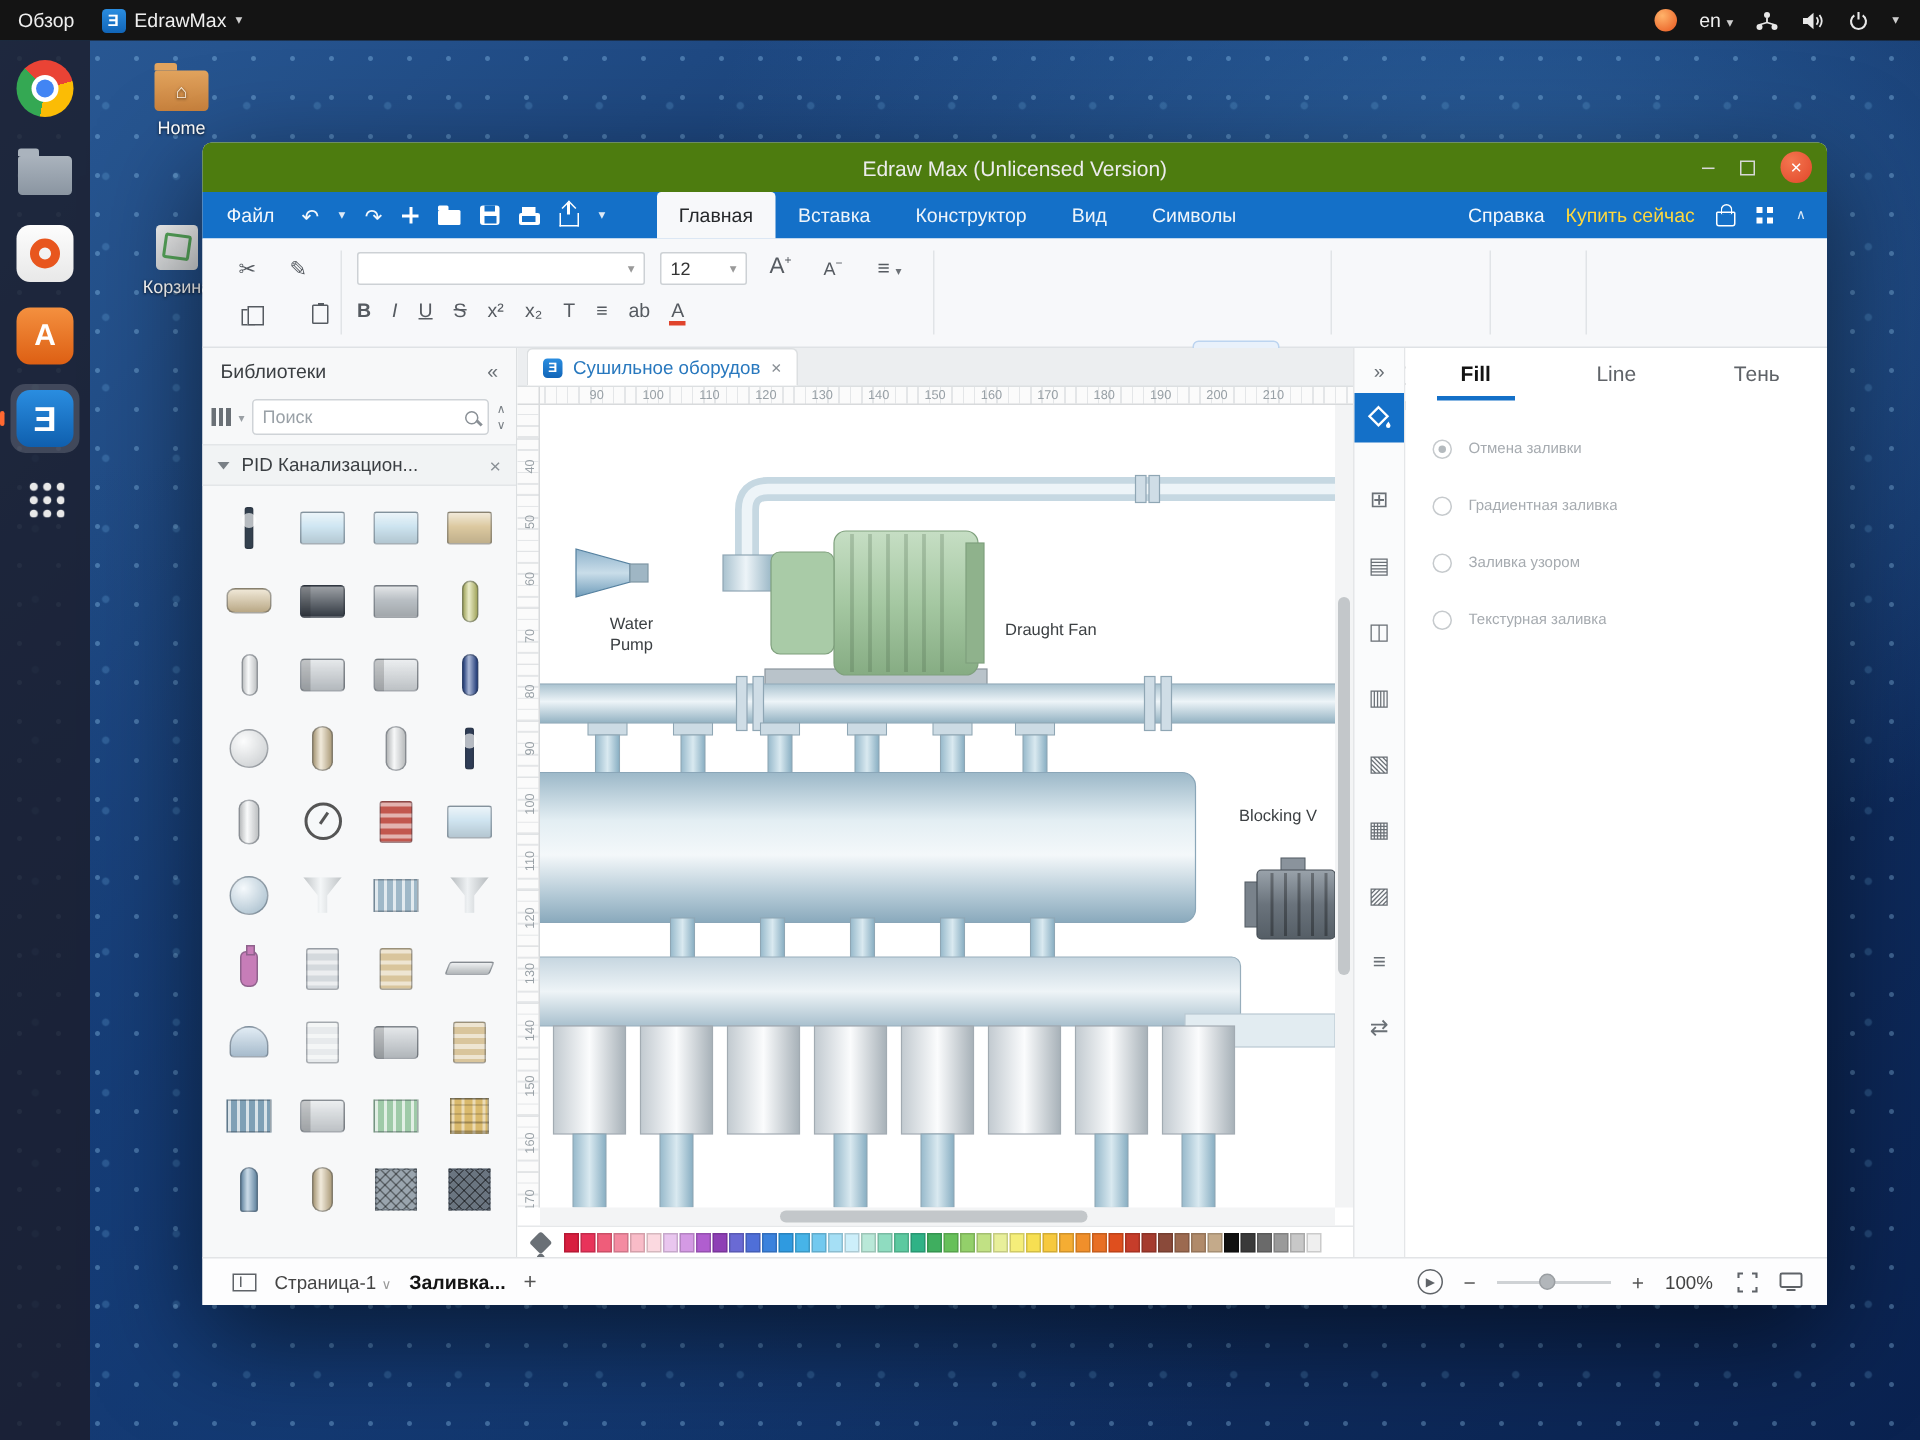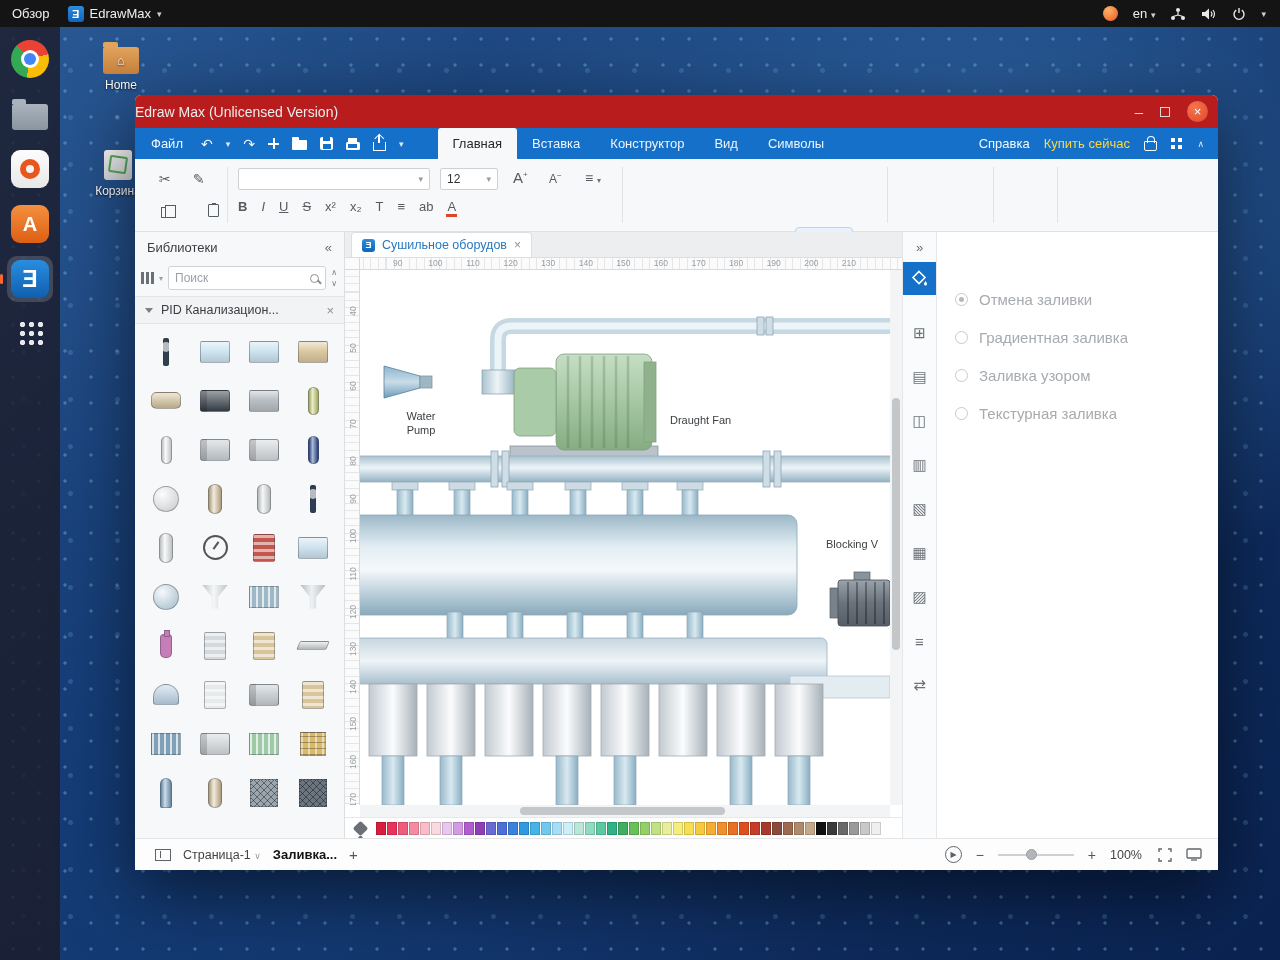--- a/index.html
+++ b/index.html
@@ -39,21 +39,21 @@
   .edraw-badge{width:38px;height:38px;border-radius:9px;background:linear-gradient(180deg,#2a8de0,#0f5fae);color:#fff;font-size:23px;font-weight:bold;display:flex;align-items:center;justify-content:center}
   .apps-grid{width:26px;height:26px;background-image:radial-gradient(circle,#e8e8e8 2.4px,transparent 3px);background-size:9px 9px;background-position:1px 1px}
   
   .dicon{z-index:1;text-align:center;color:#fff;font-size:12px;text-shadow:0 1px 2px rgba(0,0,0,.8)}
   .folder-home{width:36px;height:27px;margin:0 auto 4px;background:linear-gradient(#e2a45e,#c9823d);border-radius:2px 3px 3px 3px;position:relative;display:flex;align-items:center;justify-content:center;color:#fff7ea;font-size:13px}
   .folder-home::before{content:"";position:absolute;top:-5px;left:0;width:15px;height:5px;background:#e2a45e;border-radius:2px 2px 0 0}
   .trash-box{width:28px;height:30px;margin:0 auto 4px;background:linear-gradient(#f7f7f7,#d5d8da);border-radius:3px;position:relative}
   .trash-box::before{content:"";position:absolute;top:6px;left:5px;right:5px;height:13px;border:2px solid #57a85c;border-radius:2px;transform:rotate(8deg)}
   
   .window{left:135px;top:95px;width:1083px;height:775px;background:#fff;z-index:10;box-shadow:0 22px 70px rgba(0,0,0,.55);border-radius:6px 6px 0 0}
-  .titlebar{left:0;top:0;width:100%;height:33px;background:#b91c1c;border-radius:6px 6px 0 0;display:flex;align-items:center;color:#ececec;font-size:14px}
+  .titlebar{left:0;top:0;width:100%;height:33px;background:#4d7c0f;border-radius:6px 6px 0 0;display:flex;align-items:center;justify-content:center;color:#ececec;font-size:14px}
   .win-controls{position:absolute;right:10px;top:0;height:33px;display:flex;align-items:center;gap:17px;color:#d8d8d8}
   .wc-min{font-size:15px;line-height:10px}
   .wc-max{width:10px;height:10px;border:1.2px solid #d8d8d8}
   .wc-close{width:21px;height:21px;border-radius:50%;background:radial-gradient(circle at 35% 30%,#f4764f,#e1472a);color:#fff;font-size:13px;display:flex;align-items:center;justify-content:center}
   
   .ribbon{left:0;top:33px;width:100%;height:31px;background:#1470c8;display:flex;align-items:center;color:#f4f8fc;font-size:13px}
   .rib-file{padding:0 16px}
   .rib-icons{display:flex;align-items:center;gap:13px;margin-left:2px}
   .gi{font-size:14px;line-height:1}
   .gi-s{font-size:9px;opacity:.9}
@@ -170,21 +170,21 @@
   
   .rightpanel{left:802px;top:137px;width:281px;height:606px;background:#fff}
   .rp-tabs{position:absolute;left:0;top:0;width:100%;height:35px;display:flex;align-items:center}
   .rp-tab{flex:1;text-align:center;font-size:14px;color:#5f6368;position:relative;height:35px;line-height:35px}
   .rp-tab.active{color:#141414;font-weight:bold}
   .rp-tab.active::after{content:"";position:absolute;left:22%;right:22%;bottom:0;height:3px;background:#1470c8}
   .opts{position:absolute;left:0;top:48px;width:100%}
   .opt{display:flex;align-items:center;gap:11px;height:38px;padding-left:18px}
   .radio{width:13px;height:13px;border:1.5px solid #c6cacd;border-radius:50%;background:#fff;position:relative;flex:none}
   .radio.on::after{content:"";position:absolute;inset:3px;border-radius:50%;background:#b4babe}
-  .opt .olabel{font-size:15px;color:#a6abb0;white-space:nowrap;overflow:hidden;text-overflow:ellipsis;max-width:235px}
+  .opt .olabel{font-size:10px;color:#a6abb0;white-space:nowrap;overflow:hidden;text-overflow:ellipsis;max-width:235px}
   
   .statusbar{left:0;top:743px;width:100%;height:32px;background:#fdfdfe;border-top:1px solid #e2e4e6;display:flex;align-items:center;font-size:12.5px;color:#444}
   .sb-left{display:flex;align-items:center;gap:12px;padding-left:20px}
   .ic-pages{width:16px;height:12px;border:1.3px solid #5f6368;position:relative}
   .ic-pages::before{content:"";position:absolute;left:4px;top:1.5px;width:1.3px;height:6.5px;background:#5f6368}
   .sb-tab{font-weight:bold;color:#141414;font-size:13px}
   .sb-right{margin-left:auto;display:flex;align-items:center;gap:14px;padding-right:16px}
   .play{width:17px;height:17px;border:1.3px solid #5f6368;border-radius:50%;display:flex;align-items:center;justify-content:center;font-size:8px;color:#5f6368;padding-left:1px}
   .slider{width:76px;height:2px;background:#cfd2d5;position:relative}
   .slider .sthumb{position:absolute;left:28px;top:-5px;width:11px;height:11px;border-radius:50%;background:#b2b6ba;border:1px solid #9a9ea2}
@@ -866,20 +866,26 @@
         <div class="strip-ic">▥</div>
         <div class="strip-ic">▧</div>
         <div class="strip-ic">▦</div>
         <div class="strip-ic">▨</div>
         <div class="strip-ic">≡</div>
         <div class="strip-ic">⇄</div>
       </div>
   </div>
 
   <div class="abs rightpanel">
+    <div class="rp-tabs">
+
+    <div class="rp-tab active">Fill</div>
+        <div class="rp-tab">Line</div>
+        <div class="rp-tab">Тень</div>
+      </div>
     <div class="opts">
 
         <div class="opt">
           <span class="radio on"></span>
           <span class="olabel">Отмена заливки</span>
         </div>
 
 
         <div class="opt">
           <span class="radio"></span>

